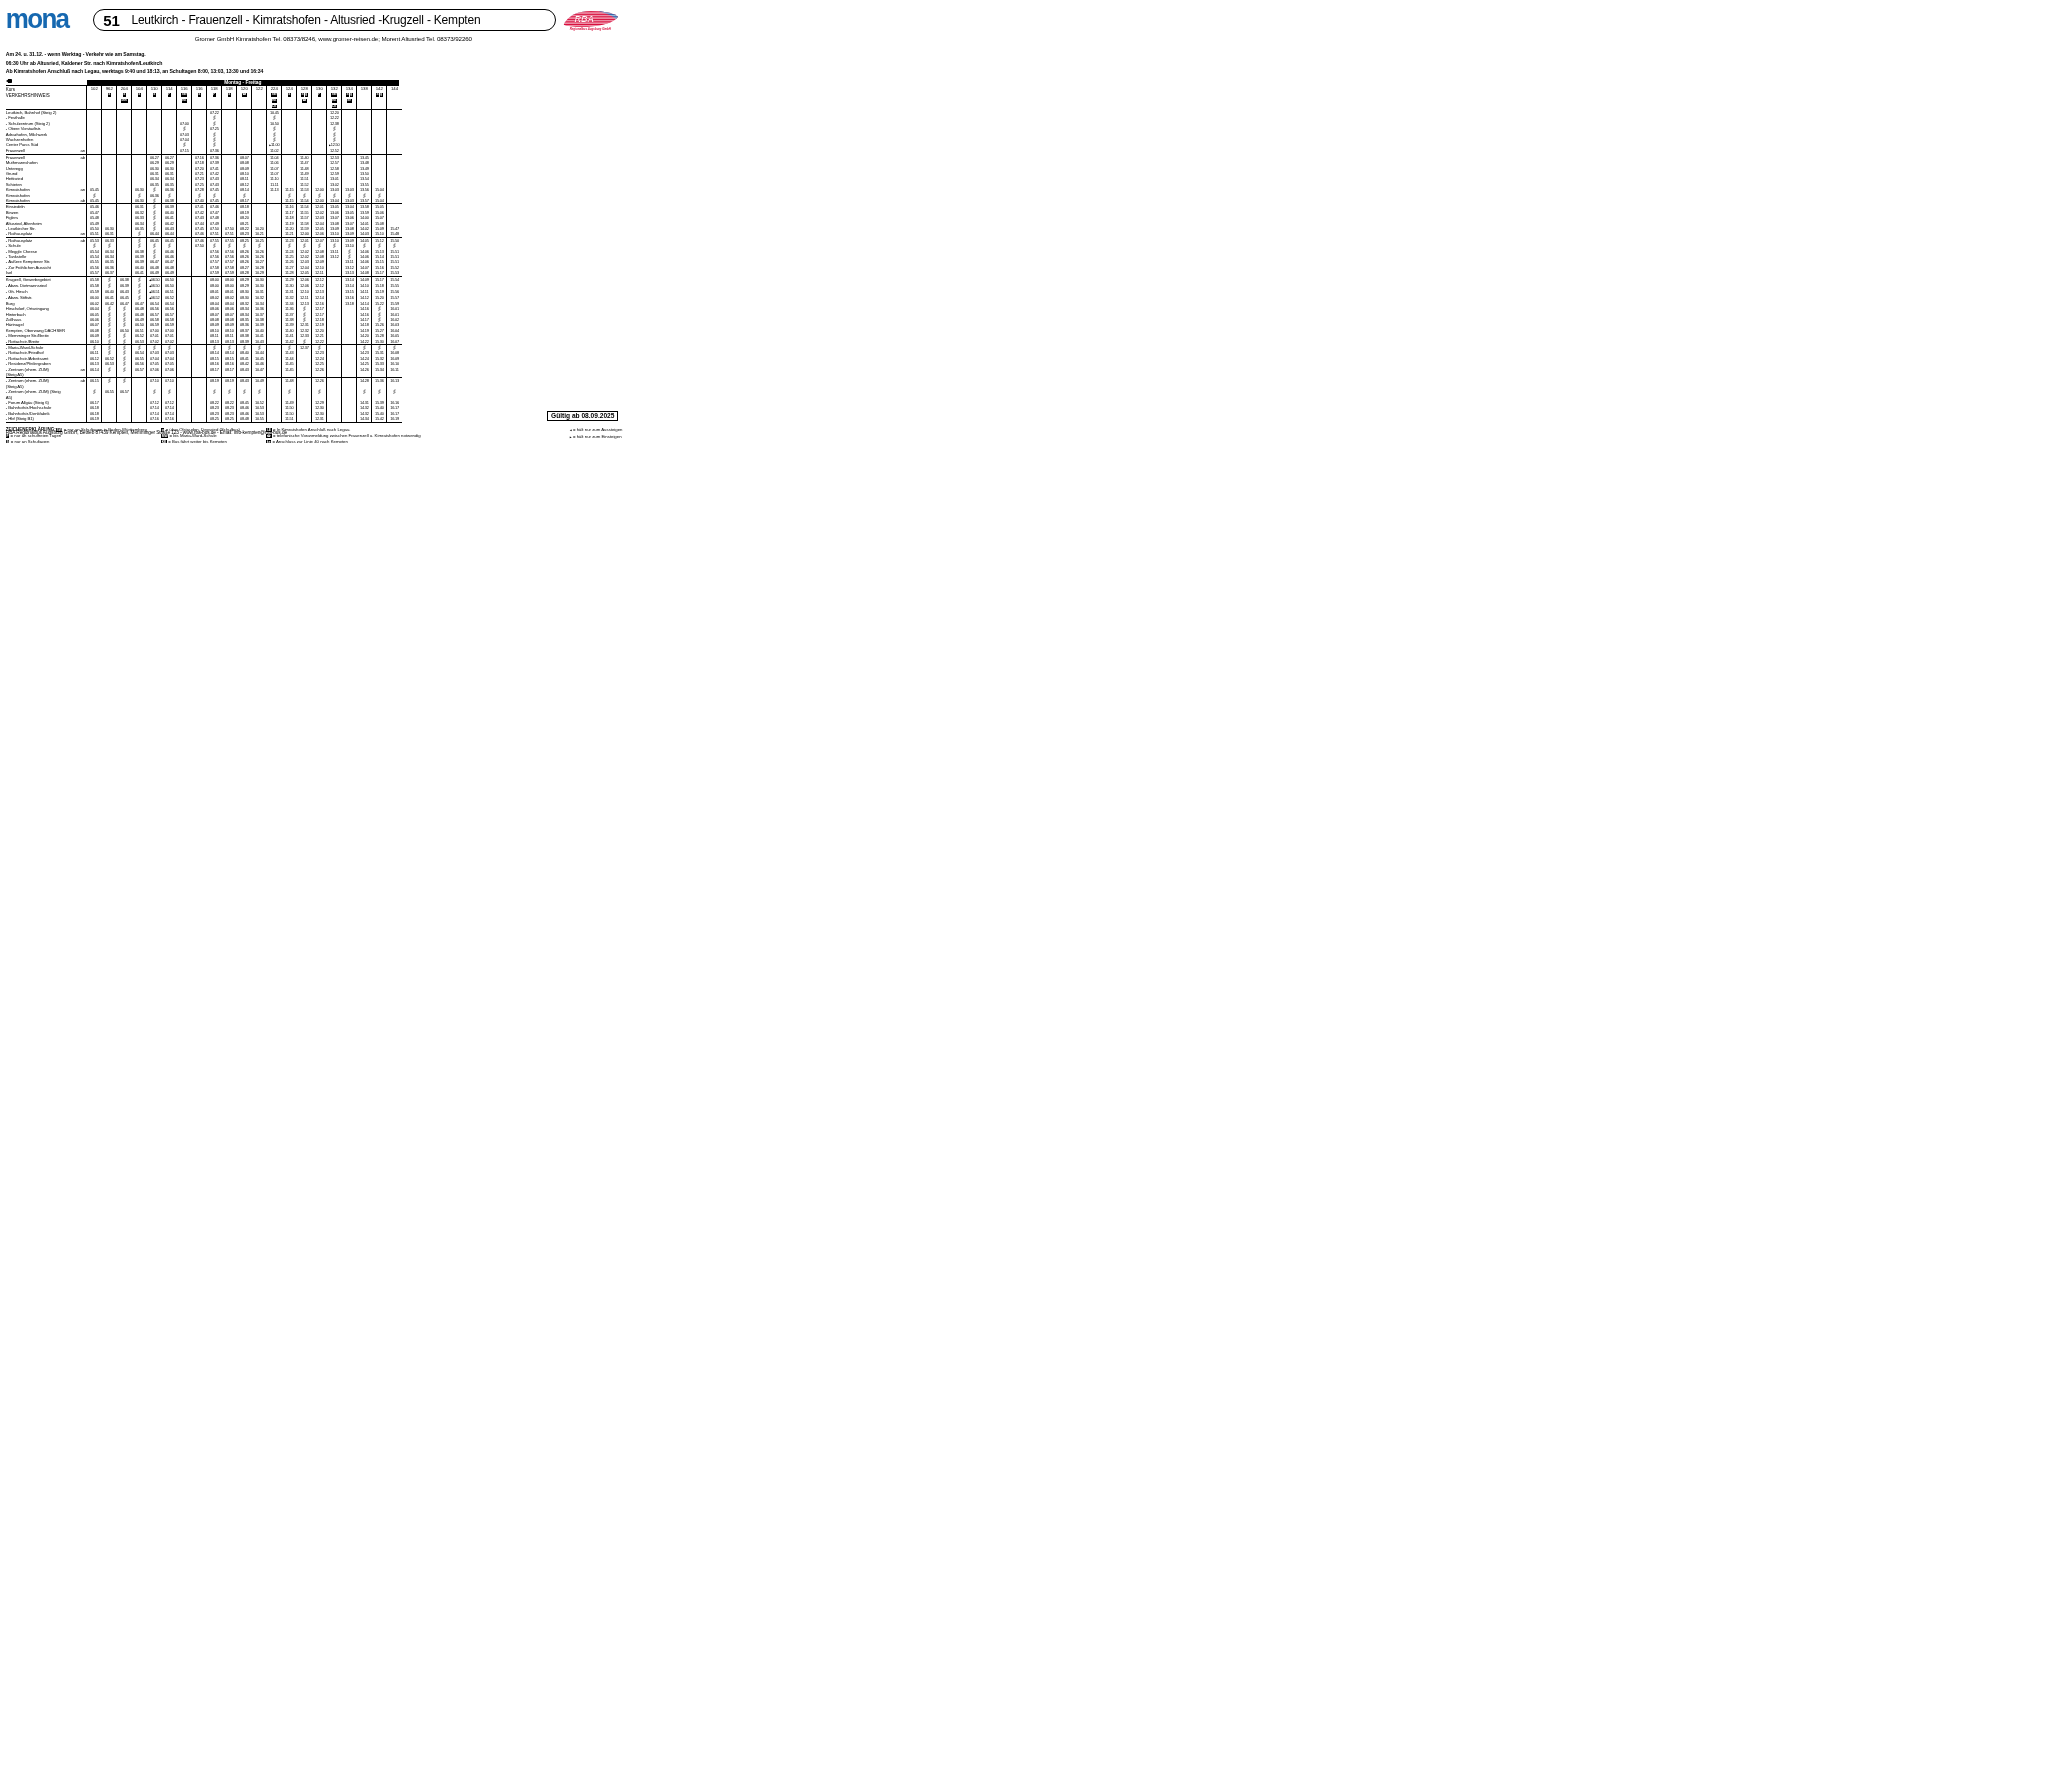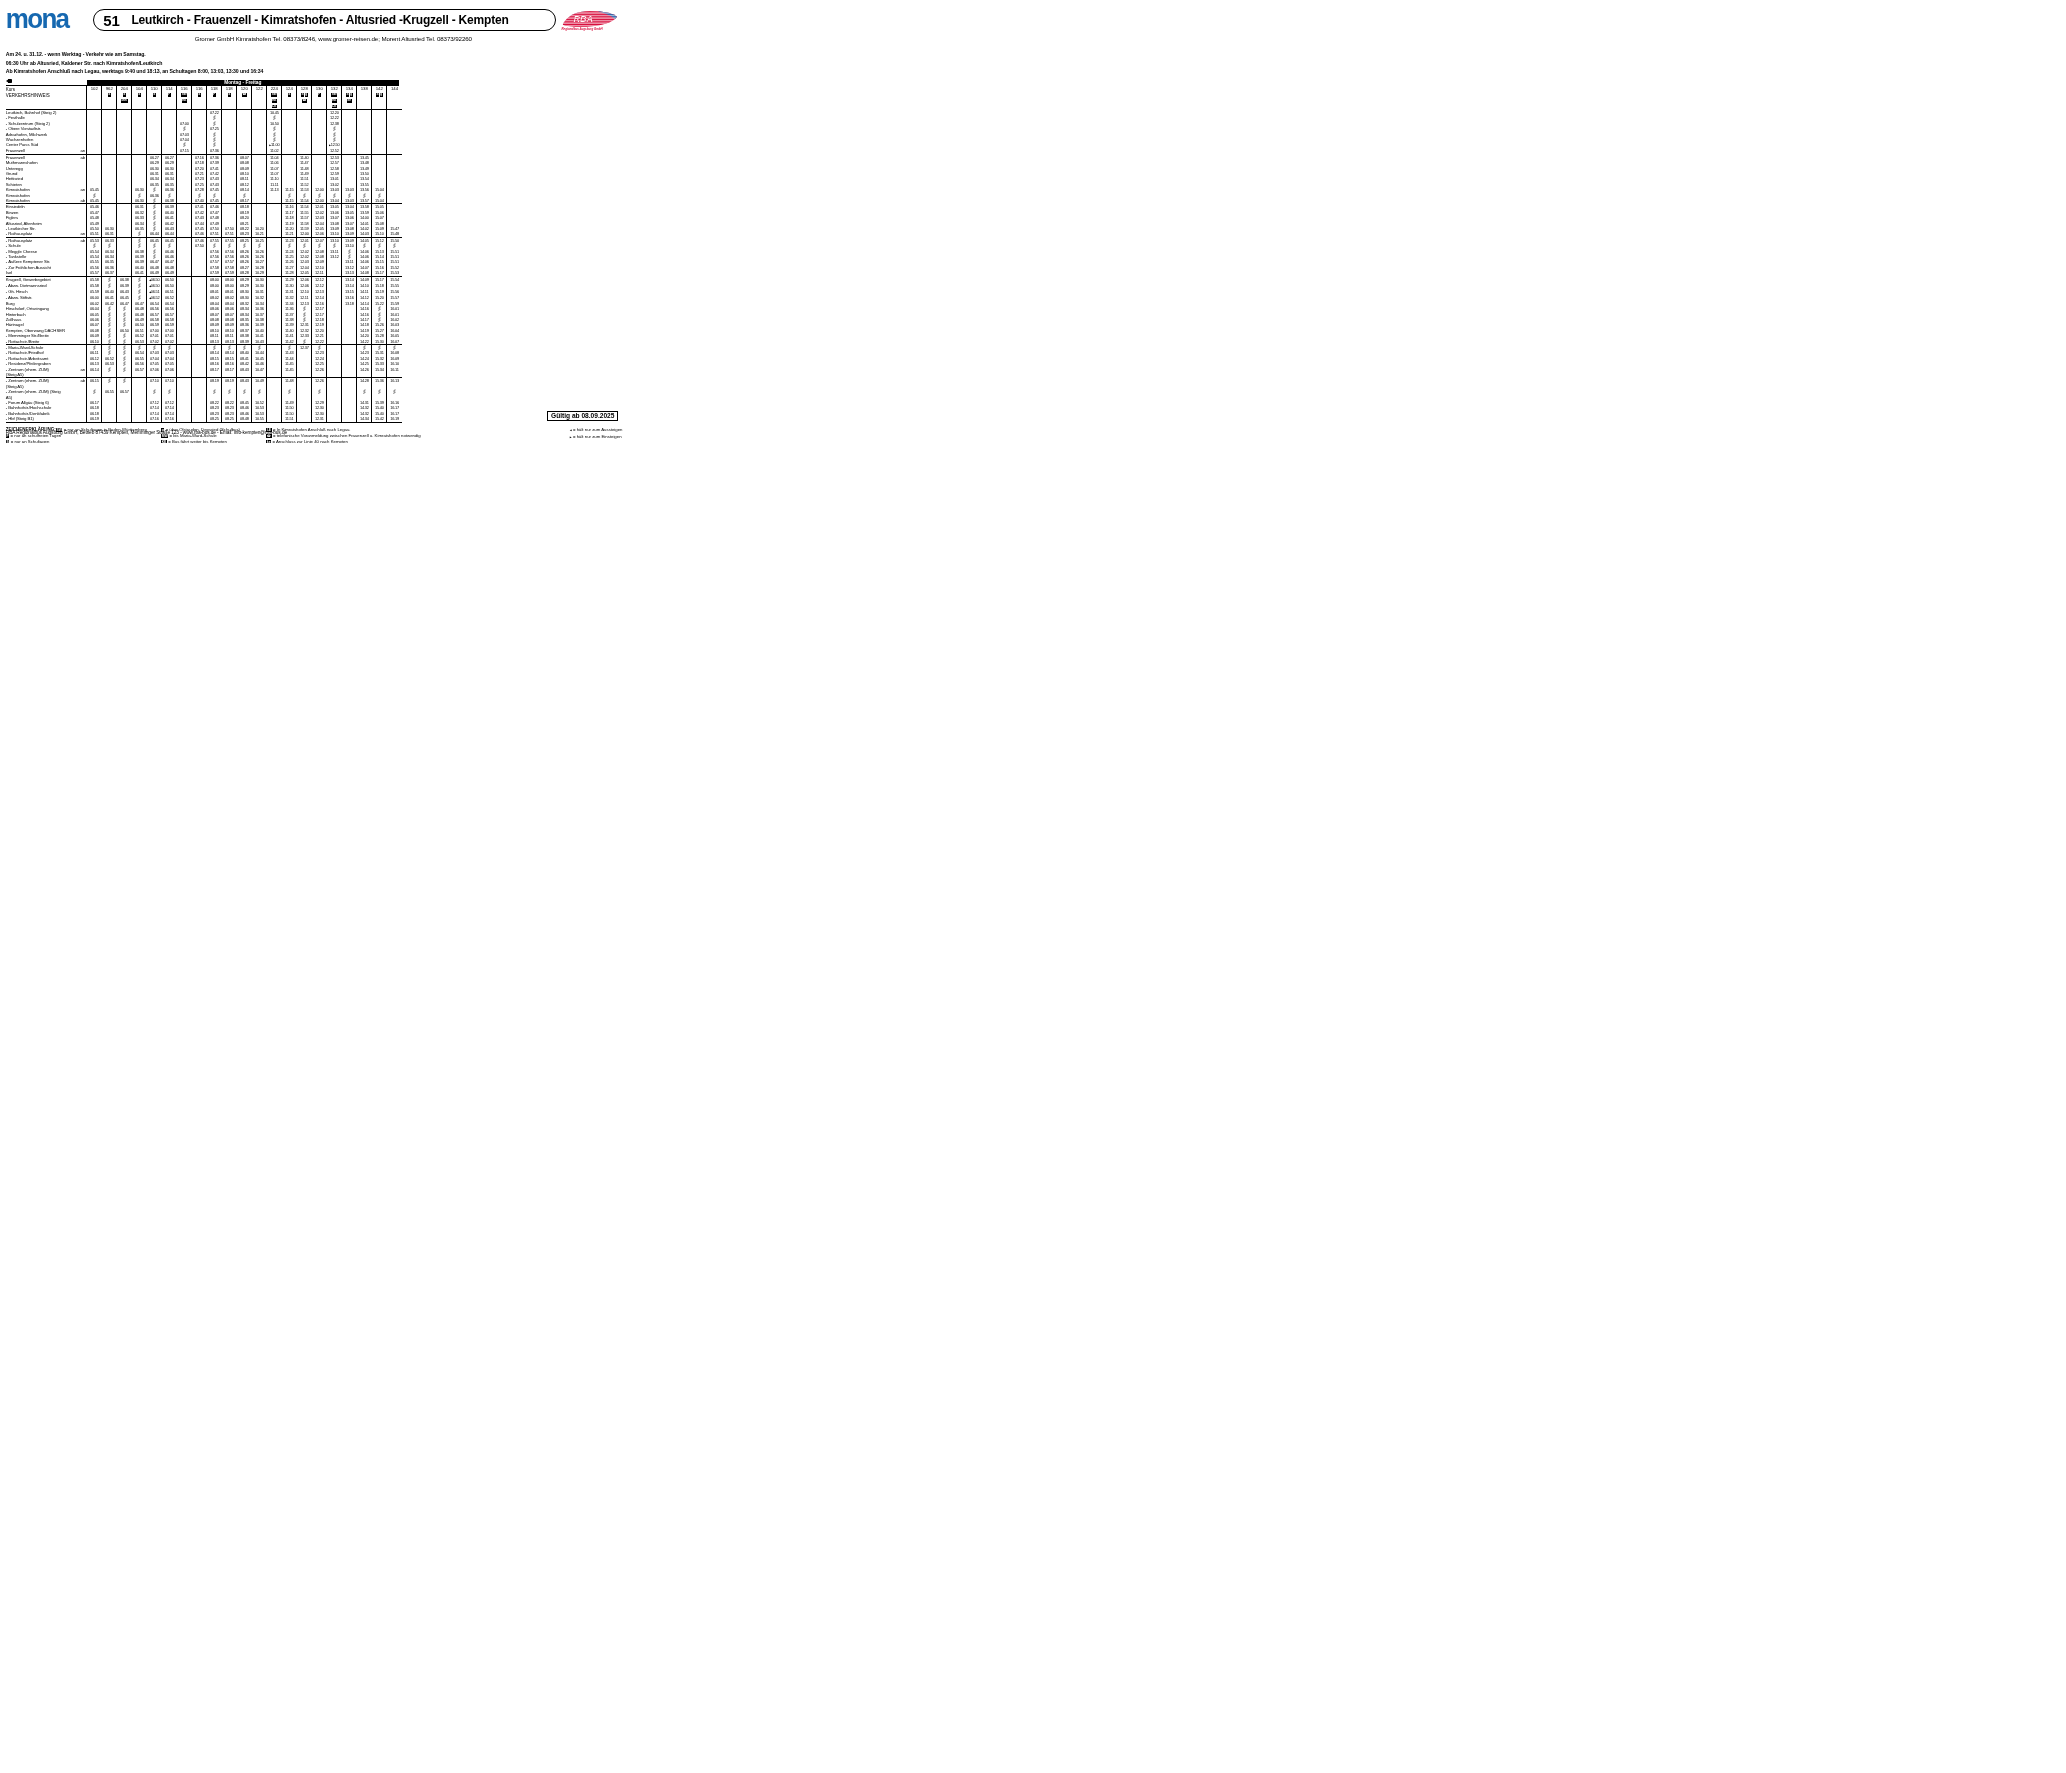--- a/index.html
+++ b/index.html
@@ -4,22 +4,22 @@
 <style>
   * { margin:0; padding:0; box-sizing:border-box; }
   body { background:#fff; font-family:"Liberation Sans", sans-serif; color:#000; width:629px; }
   .page { position:relative; width:629px; height:443px; padding:9px 10px 0 5.8px; overflow:hidden; }
 
   
   .hdr { display:flex; align-items:flex-start; }
   .mona { color:#1668b0; font-weight:bold; font-size:26px; letter-spacing:-1.7px; line-height:21.5px; width:83px; transform:scaleY(1.05); }
   .titlepill { display:flex; align-items:center; border:1.2px solid #000; border-radius:11.6px; height:22px; padding:0 9px; margin-left:5px; gap:11.6px; width:466px; }
   .route-no { font-size:15px; font-weight:bold; }
-  .route-title { font-size:12px; font-weight:bold; letter-spacing:-0.2px; white-space:nowrap; }
-  .rba { margin-left:5.8px; width:58px; text-align:left; }
+  .route-title { font-size:12px; font-weight:normal; letter-spacing:-0.2px; white-space:nowrap; }
+  .rba { margin-left:5.8px; width:58px; text-align:center; }
   .subtitle { font-size:6.2px; text-align:center; width:479px; margin:4.1px 0 0 88px; letter-spacing:-0.1px; }
 
   .notes { margin-top:9px; }
   .notes p { font-weight:bold; font-size:5.2px; margin-bottom:2.1px; letter-spacing:-0.1px; }
 
   
   .tablewrap { margin-top:1.7px; width:393px; }
   .daybar-row { display:flex; align-items:flex-end; }
   .arrow-zone { width:81px; border-bottom:1.2px solid #000; height:10.7px; position:relative; }
   .arr { position:absolute; left:0; bottom:2.5px; display:flex; align-items:center; }

